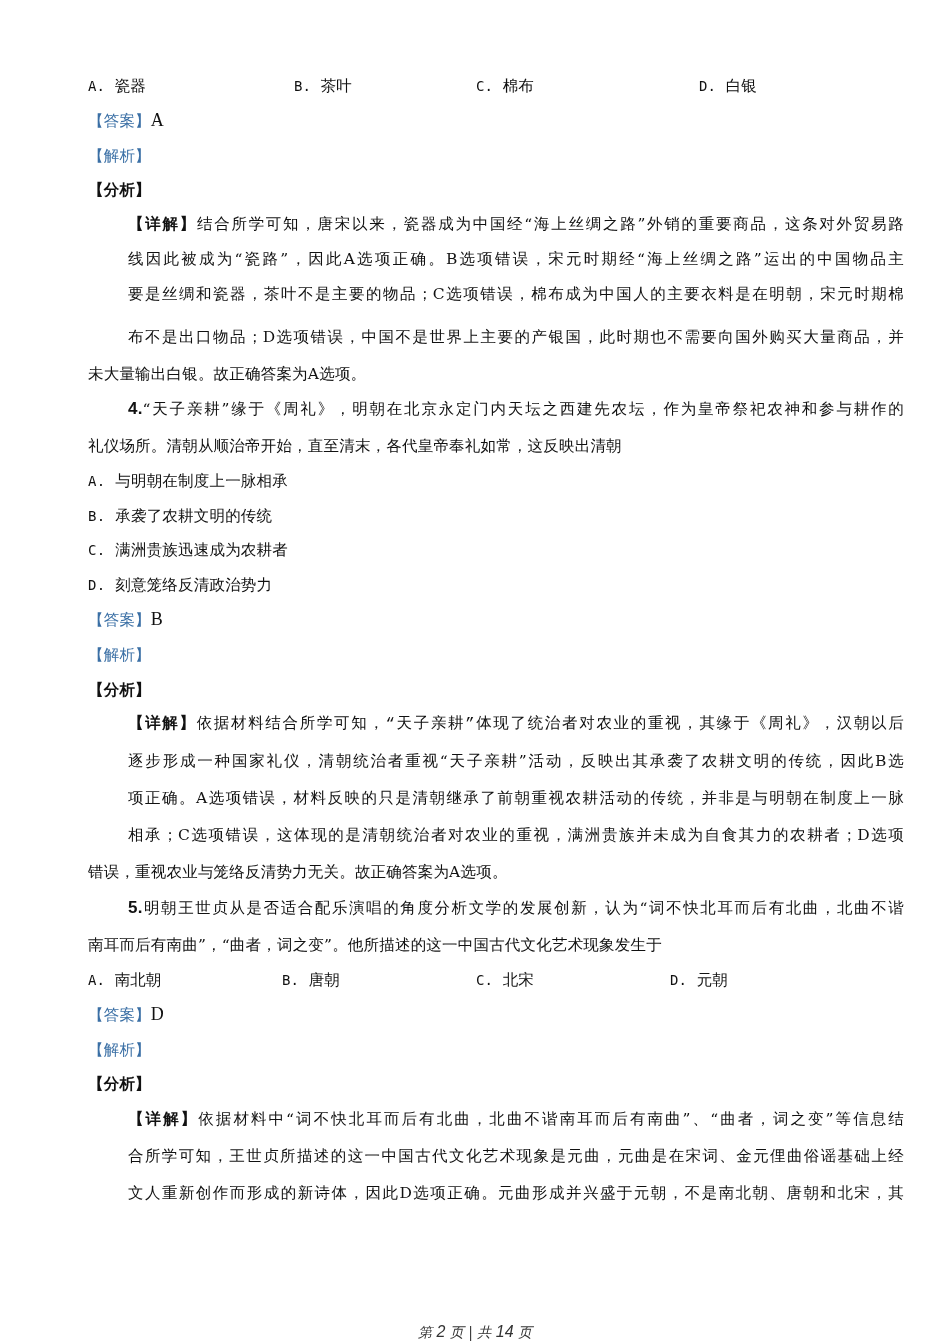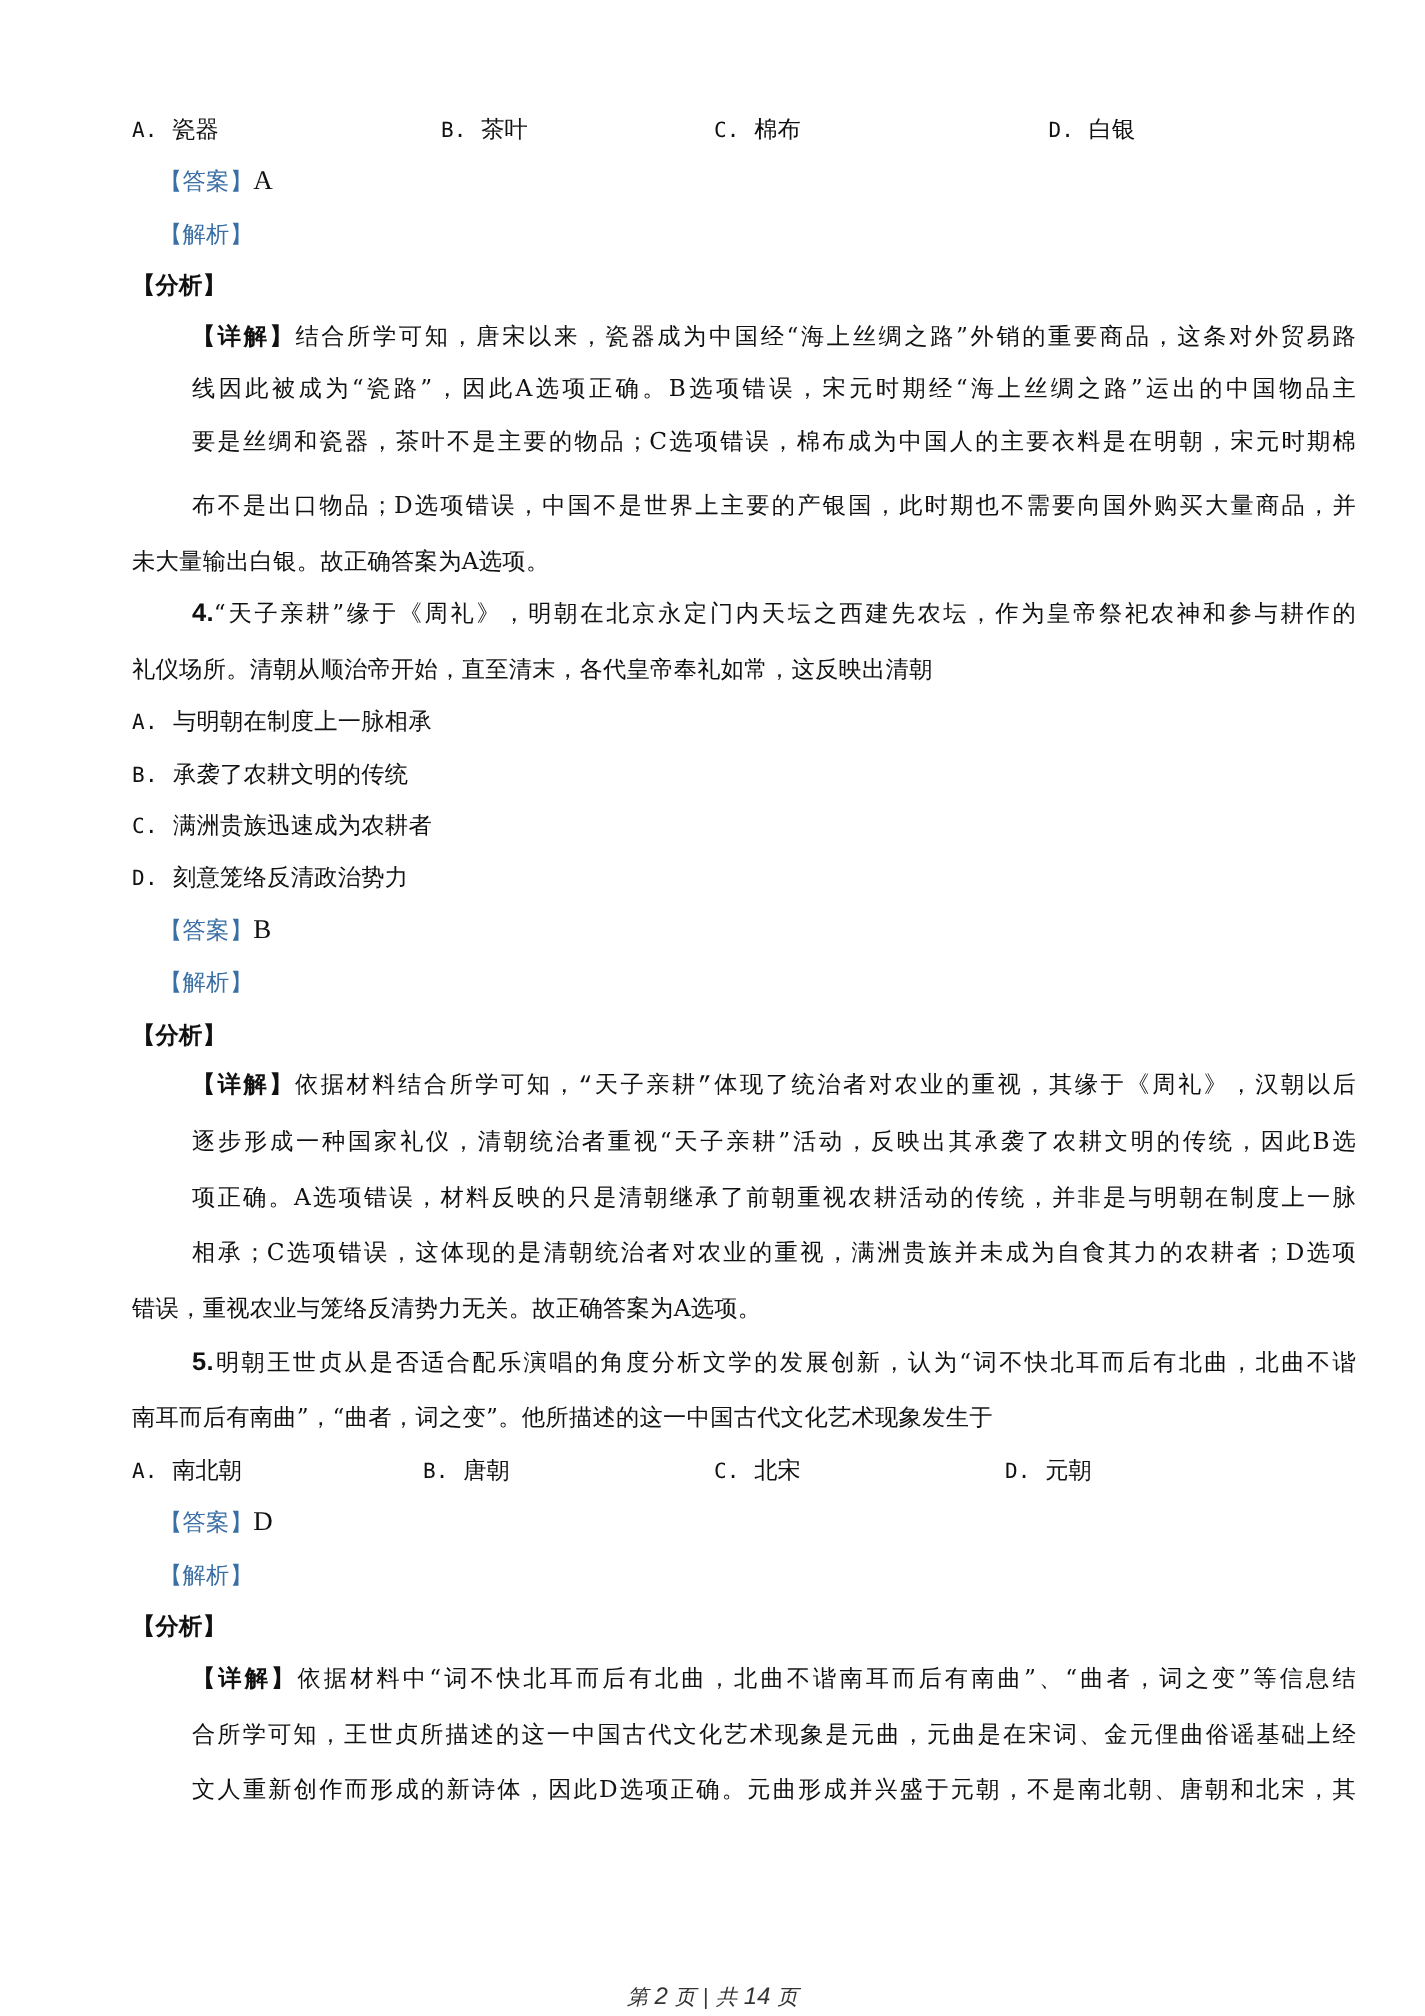--- a/index.html
+++ b/index.html
@@ -11,21 +11,21 @@
     .page { position: absolute; left: 0; top: 0; width: 950px; height: 1344px; }
     .line {
       position: absolute; left: 88px; width: 776px;
       font-size: 15.5px; line-height: 20px; white-space: nowrap;
       letter-spacing: 0.2px;
     }
     .just { text-align: justify; text-align-last: justify; margin-left: 40px; }
     .opt-row { position: absolute; left: 88px; width: 776px; font-size: 15.5px; line-height: 20px; }
     .opt { position: absolute; top: 0; white-space: nowrap; }
     .opt .lbl { font-family: "DejaVu Sans Mono", "Liberation Mono", monospace; font-size: 14px; margin-right: 10px; }
-    .tag-blue { color: #3a6fa5; margin-left: 18px; }
+    .tag-blue { color: #3a6fa5; }
     .tag-black { color: #111111; font-weight: bold; }
     .ans-letter { font-family: "Liberation Serif", serif; font-size: 18px; color: #111111; }
     .qnum { font-family: "Liberation Sans", sans-serif; font-size: 17px; font-weight: bold; }
     .footer {
       position: absolute; top: 1323px; left: 0; width: 950px; text-align: center;
       font-size: 14px; color: #333333; font-style: italic;
     }
     .footer .num { font-family: "Liberation Sans", sans-serif; font-size: 16px; }
   </style>
 </head>

